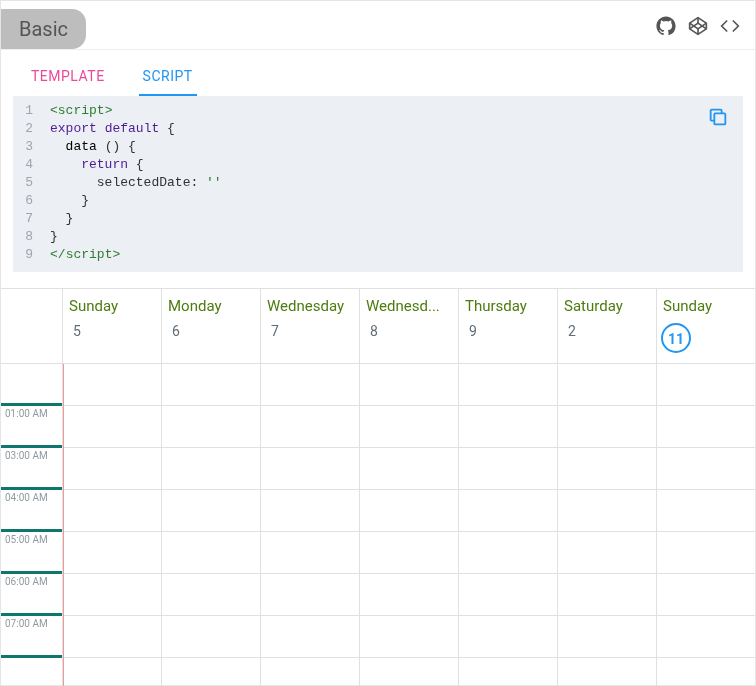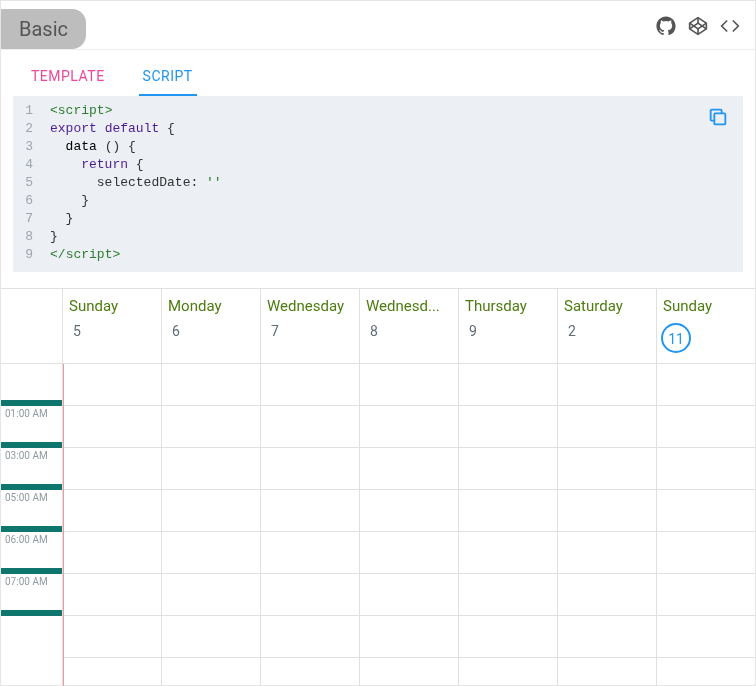--- a/index.html
+++ b/index.html
@@ -28,28 +28,28 @@
     .copy-btn svg{ width:22px; height:22px; }
 
     .calendar { margin-top: 16px; border-top:1px solid #e0e0e0; position:relative; height: 405px; }
     .cal-header { display:flex; border-bottom:1px solid #e0e0e0; }
     .time-col-header { width:62px; flex-shrink:0; border-right:1px solid #e0e0e0; }
     .day-headers { flex:1; display:flex; }
     .day-header { flex:1; border-right:1px solid #e0e0e0; padding:8px 0 10px 0; text-align:center; min-width:0; }
     .day-header:last-child { border-right:none; }
     .day-name { font-size:15px; color:#4d7c0f; overflow:hidden; text-overflow:ellipsis; white-space:nowrap; padding:0 6px; text-align:left; }
     .day-num { font-size:14px; color:#606c76; margin-top:8px; text-align:left; padding-left:10px; }
-    .day-num.today span { display:inline-block; width:30px; height:30px; border:2px solid #2196f3; border-radius:50%; color:#2196f3; font-weight:400; text-align:center; line-height:28px; margin-left:-6px; }
+    .day-num.today span { display:inline-block; width:30px; height:30px; border:2px solid #2196f3; border-radius:50%; color:#2196f3; font-weight:700; text-align:center; line-height:28px; margin-left:-6px; }
 
     .cal-body { display:flex; height: 336px; overflow-y:scroll; }
     .cal-body::-webkit-scrollbar { width:12px; }
     .cal-body::-webkit-scrollbar-thumb { background:#c8c8c8; border-radius:2px; }
     .cal-body::-webkit-scrollbar-track { background:#f0f0f0; }
     .time-col { width:62px; flex-shrink:0; border-right:1px solid #e0e0e0; }
-    .time-slot { height:42px; border-bottom:6px solid #0f766e; font-size:10px; color:#909aa0; padding:2px 4px 0 4px; }
+    .time-slot { height:42px; border-bottom:3px solid #0f766e; font-size:10px; color:#909aa0; padding:2px 4px 0 4px; }
     .time-slot:first-child{ border-top:none; }
     .grid { flex:1; display:flex; position:relative; }
     .grid-col { flex:1; border-right:1px solid #e0e0e0; }
     .grid-col:last-child { border-right:none; }
     .grid-cell { height:42px; border-bottom:1px solid #e0e0e0; }
     .redline { position:absolute; left:0; width:1px; background:#ef9a9a; top:0; height:100%; }
   </style>
 </head>
 <body>
 
@@ -163,20 +163,21 @@
             <div class="day-name">Sunday</div>
             <div class="day-num today"><span>11</span></div>
           </div>
         </div>
     </div>
     <div class="cal-body">
       <div class="time-col" id="time-col">
           <div class="time-slot"></div>
           <div class="time-slot">01:00 AM</div>
           <div class="time-slot">03:00 AM</div>
+          <div class="time-slot">04:00 AM</div>
           <div class="time-slot">05:00 AM</div>
           <div class="time-slot">06:00 AM</div>
           <div class="time-slot">07:00 AM</div>
         </div>
       <div class="grid" id="cal-grid">
         <div class="redline"></div>
       <div class="grid-col">
             <div class="grid-cell"></div>
             <div class="grid-cell"></div>
             <div class="grid-cell"></div>

